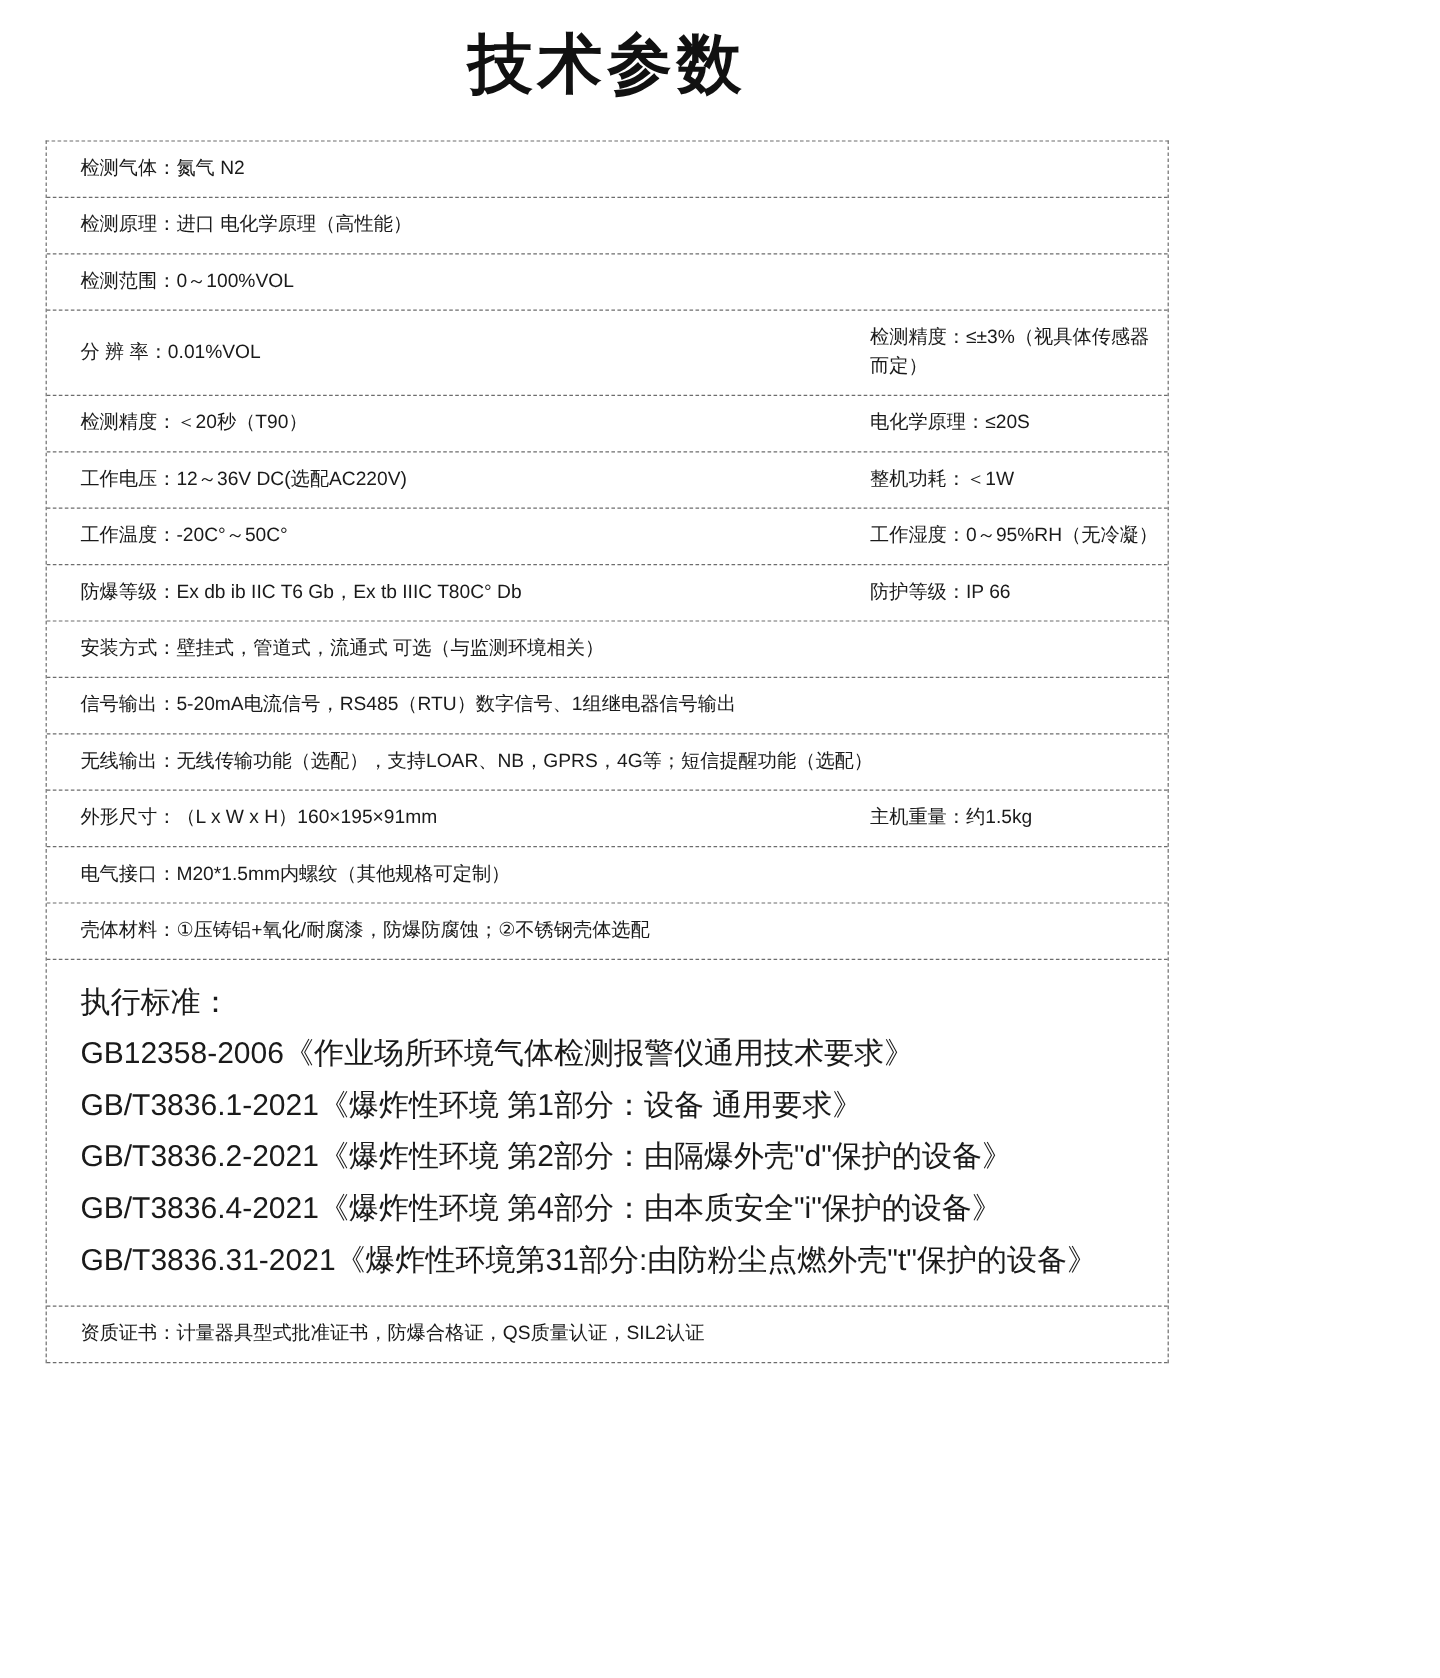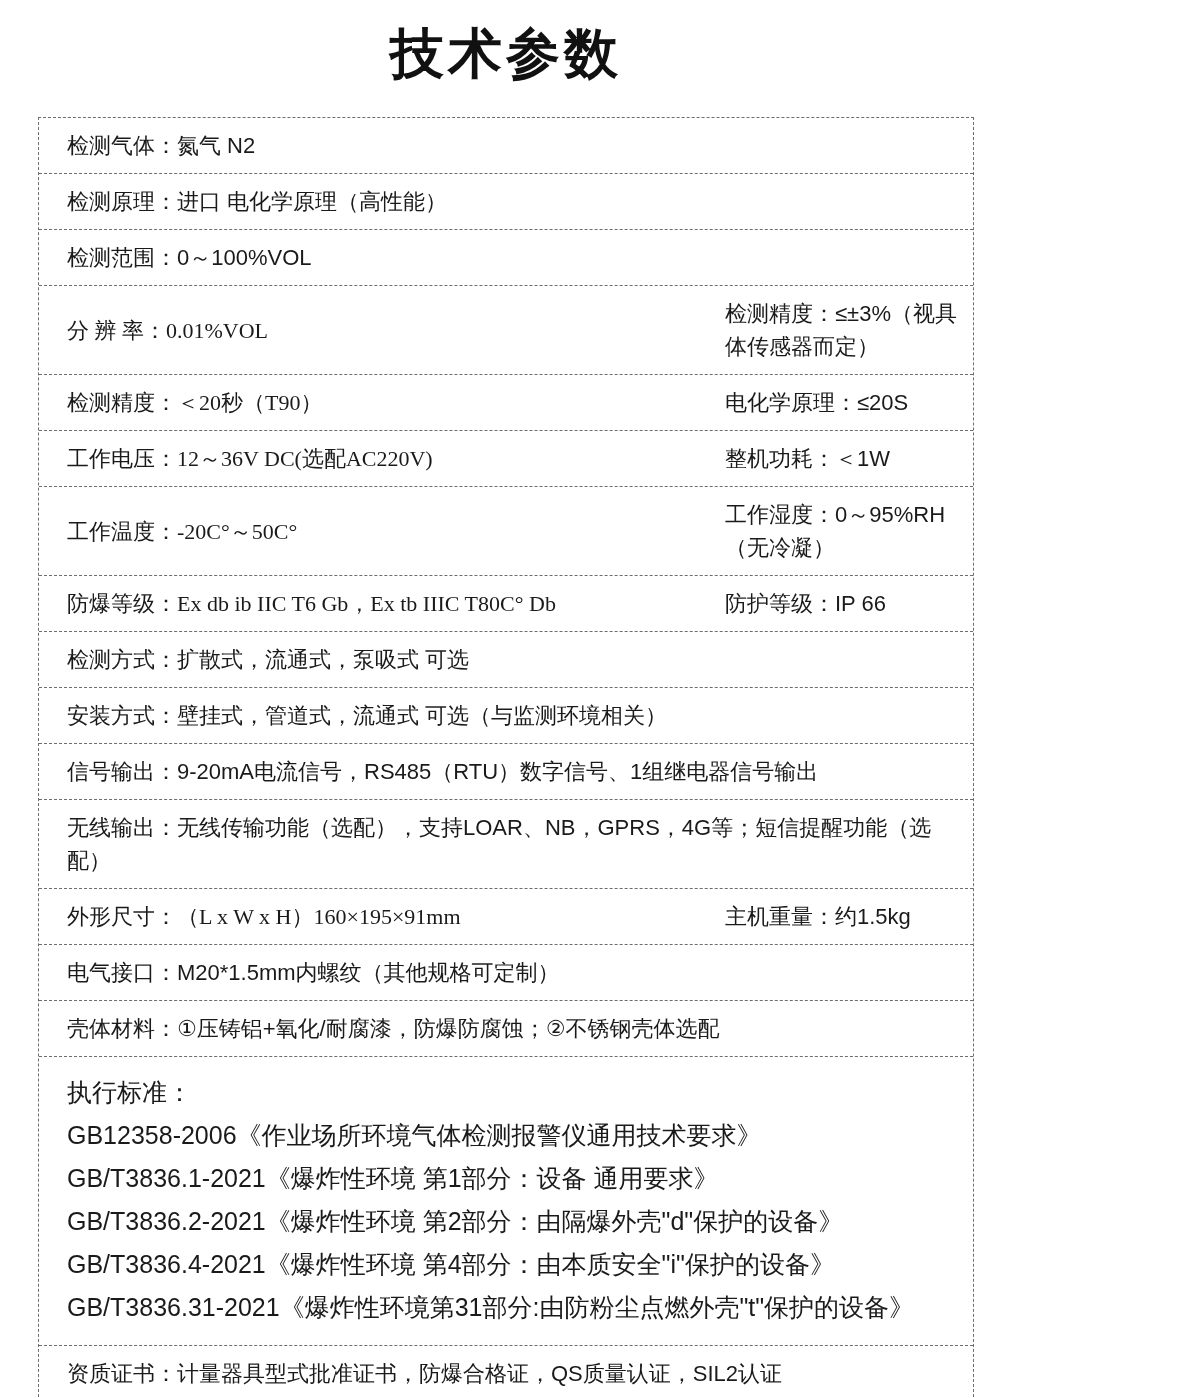--- a/index.html
+++ b/index.html
@@ -35,32 +35,31 @@
   }
   .spec-row {
     display: flex;
     align-items: stretch;
     border-bottom: 1px dashed #6d6d6d;
     min-height: 46px;
   }
   .cell {
     display: flex;
     align-items: center;
-    font-size: 22px;
+    font-size: 16px;
     line-height: 1.5;
     padding: 11px 0 11px 28px;
     box-sizing: border-box;
     white-space: pre-wrap;
   }
   .cell.full {
     flex: 1 1 100%;
   }
   .cell.left {
     flex: 0 0 672px;
-    font-family: Liberation Serif, serif;
   }
   .cell.right {
     flex: 1 1 auto;
     padding-left: 14px;
   }
   .cell.block {
     display: block;
     align-items: flex-start;
     padding-top: 14px;
     padding-bottom: 16px;
@@ -111,30 +110,27 @@
       <div class="cell left">工作温度：-20C°～50C°</div>
       <div class="cell right">工作湿度：0～95%RH（无冷凝）</div>
     </div>
 
     <div class="spec-row">
       <div class="cell left">防爆等级：Ex db ib IIC T6 Gb，Ex tb IIIC T80C° Db</div>
       <div class="cell right">防护等级：IP 66</div>
     </div>
 
 
-    <div class="spec-row">
-      <div class="cell full">检测方式：扩散式，流通式，泵吸式 可选</div>
-    </div>
 
     <div class="spec-row">
       <div class="cell full">安装方式：壁挂式，管道式，流通式 可选（与监测环境相关）</div>
     </div>
 
     <div class="spec-row">
-      <div class="cell full">信号输出：9-20mA电流信号，RS485（RTU）数字信号、1组继电器信号输出</div>
+      <div class="cell full">信号输出：5-20mA电流信号，RS485（RTU）数字信号、1组继电器信号输出</div>
     </div>
 
     <div class="spec-row">
       <div class="cell full">无线输出：无线传输功能（选配），支持LOAR、NB，GPRS，4G等；短信提醒功能（选配）</div>
     </div>
 
     <div class="spec-row">
       <div class="cell left">外形尺寸：（L x W x H）160×195×91mm</div>
       <div class="cell right">主机重量：约1.5kg</div>
     </div>

